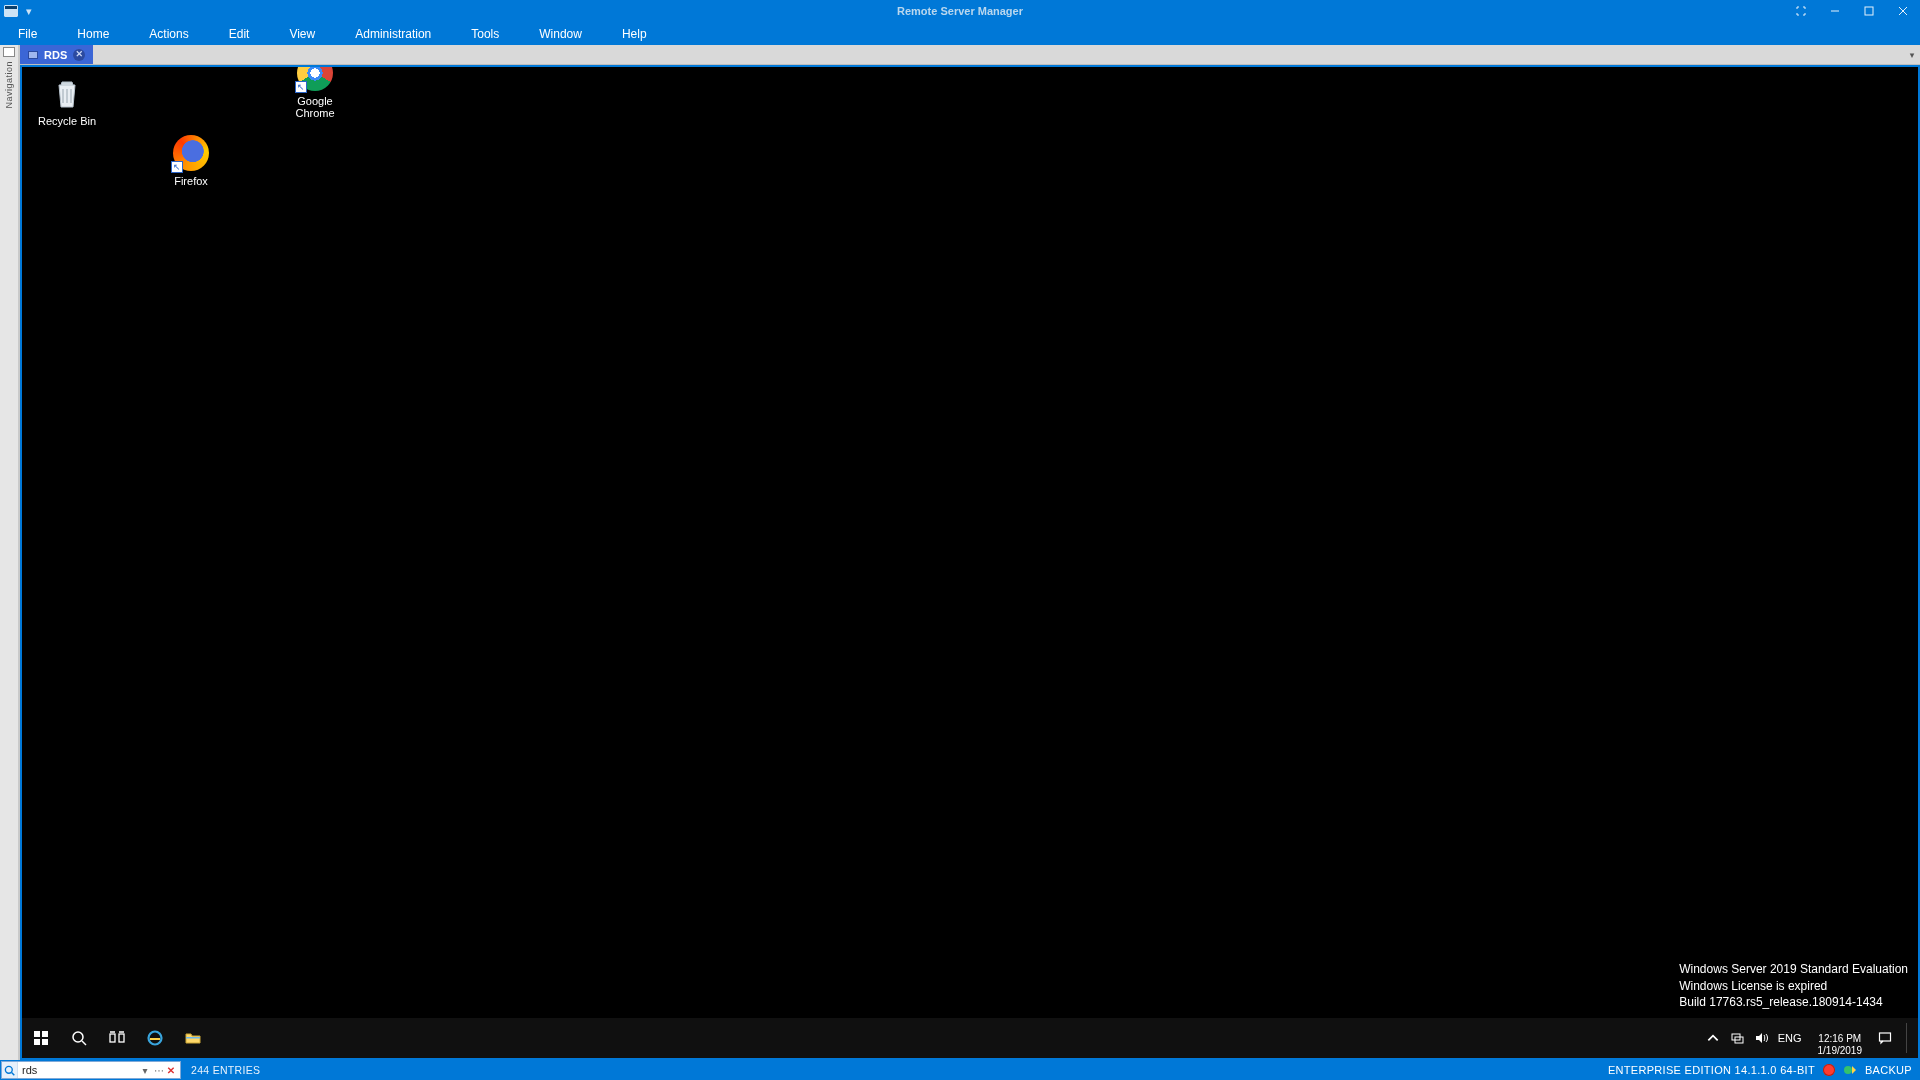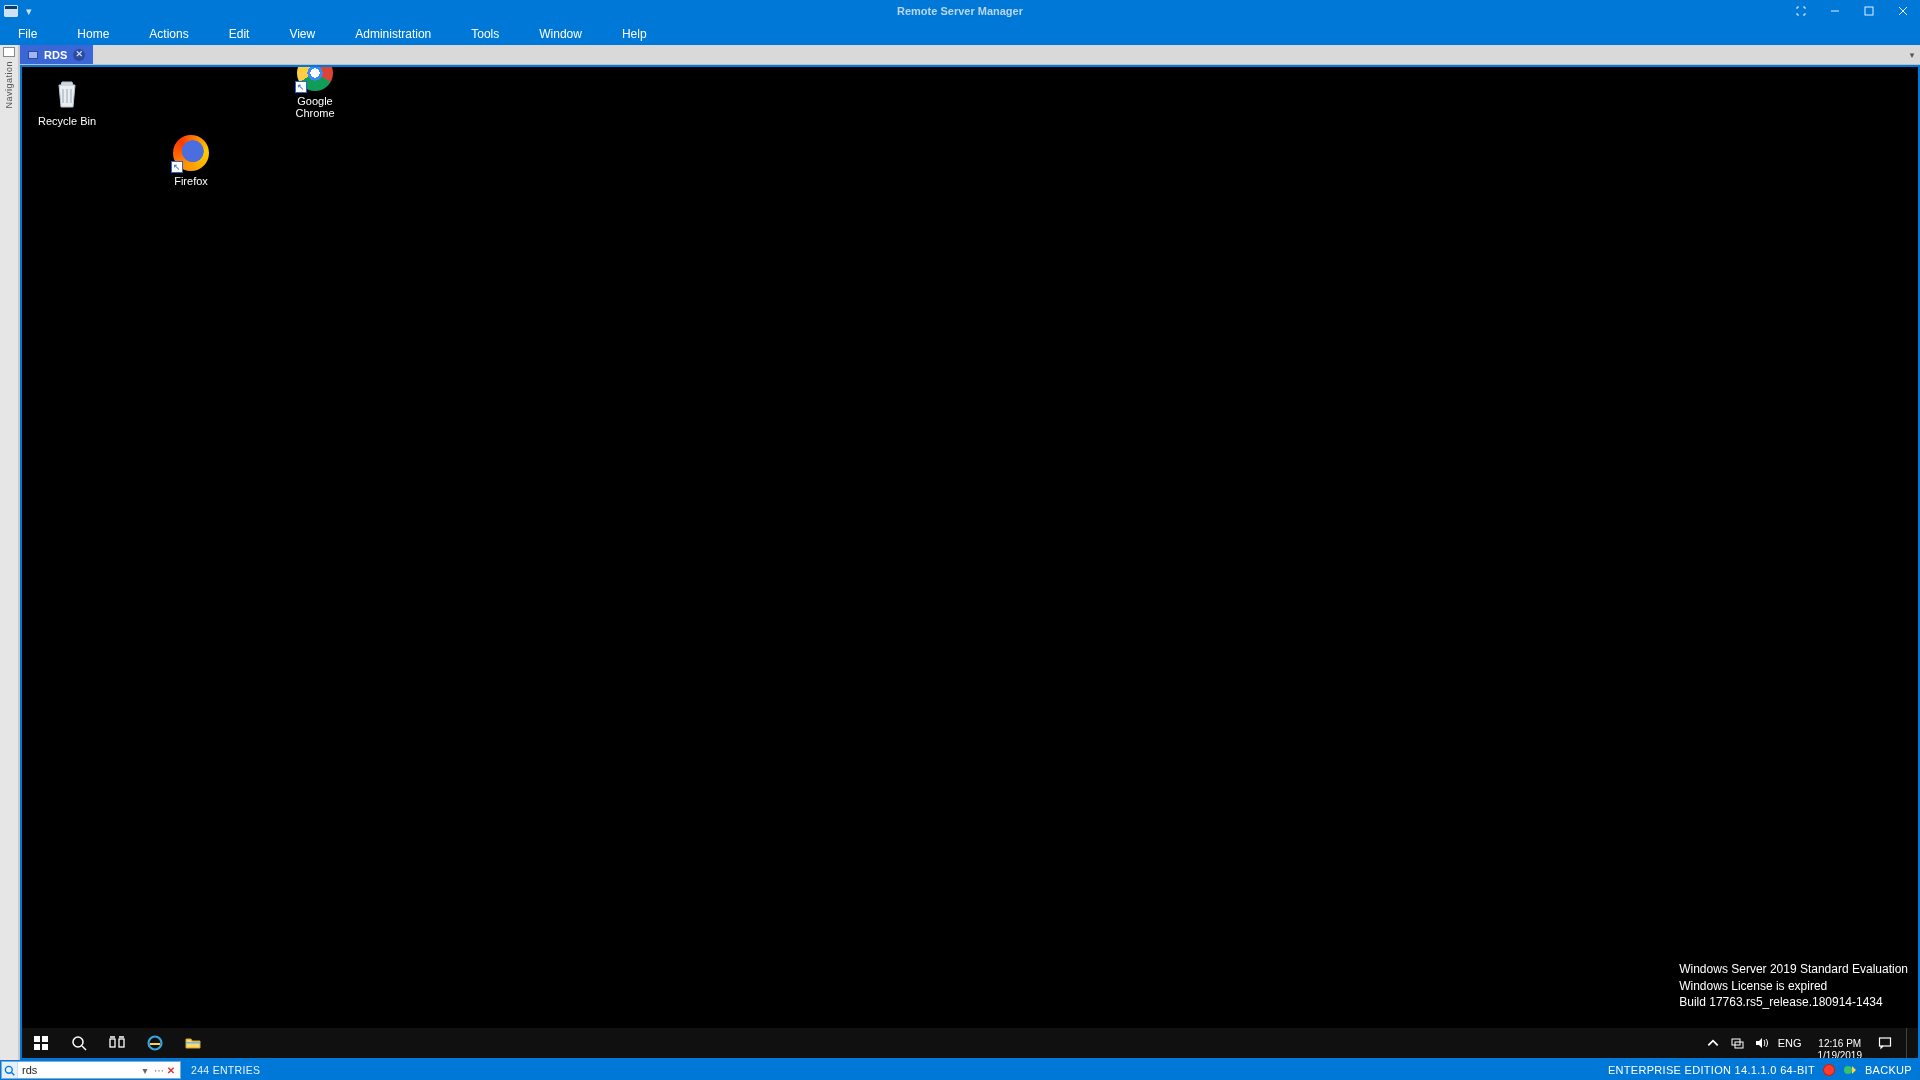--- a/index.html
+++ b/index.html
@@ -80,21 +80,21 @@
   conic-gradient(#db4437 0 120deg,#0f9d58 120deg 240deg,#ffcd40 240deg 360deg); }
 
 
 .watermark {
   position: absolute; right: 10px; bottom: 48px; text-align: left;
   color: #fff; font-size: 12px; line-height: 1.35;
 }
 
 
 .remote-taskbar {
-  position: absolute; left: 0; right: 0; bottom: 0; height: 30px;
+  position: absolute; left: 0; right: 0; bottom: 0; height: 40px;
   background: #101010; display: flex; align-items: center; color: #fff;
   font-size: 11px;
 }
 .remote-taskbar .tleft { display:flex; align-items:center; }
 .remote-taskbar .tbtn { width: 38px; height: 30px; display:flex; align-items:center; justify-content:center; cursor:pointer; }
 .remote-taskbar .tbtn svg { width:16px; height:16px; }
 .remote-taskbar .tright { margin-left:auto; display:flex; align-items:center; gap:10px; padding-right:6px; }
 .remote-taskbar .clock { text-align:center; font-size:10px; line-height:1.15; padding:0 6px;margin-top:13px; }
 .remote-taskbar .lang { font-size:11px; }
 .remote-taskbar .tray-ico { width:14px; height:14px; display:inline-flex; align-items:center; justify-content:center; }

